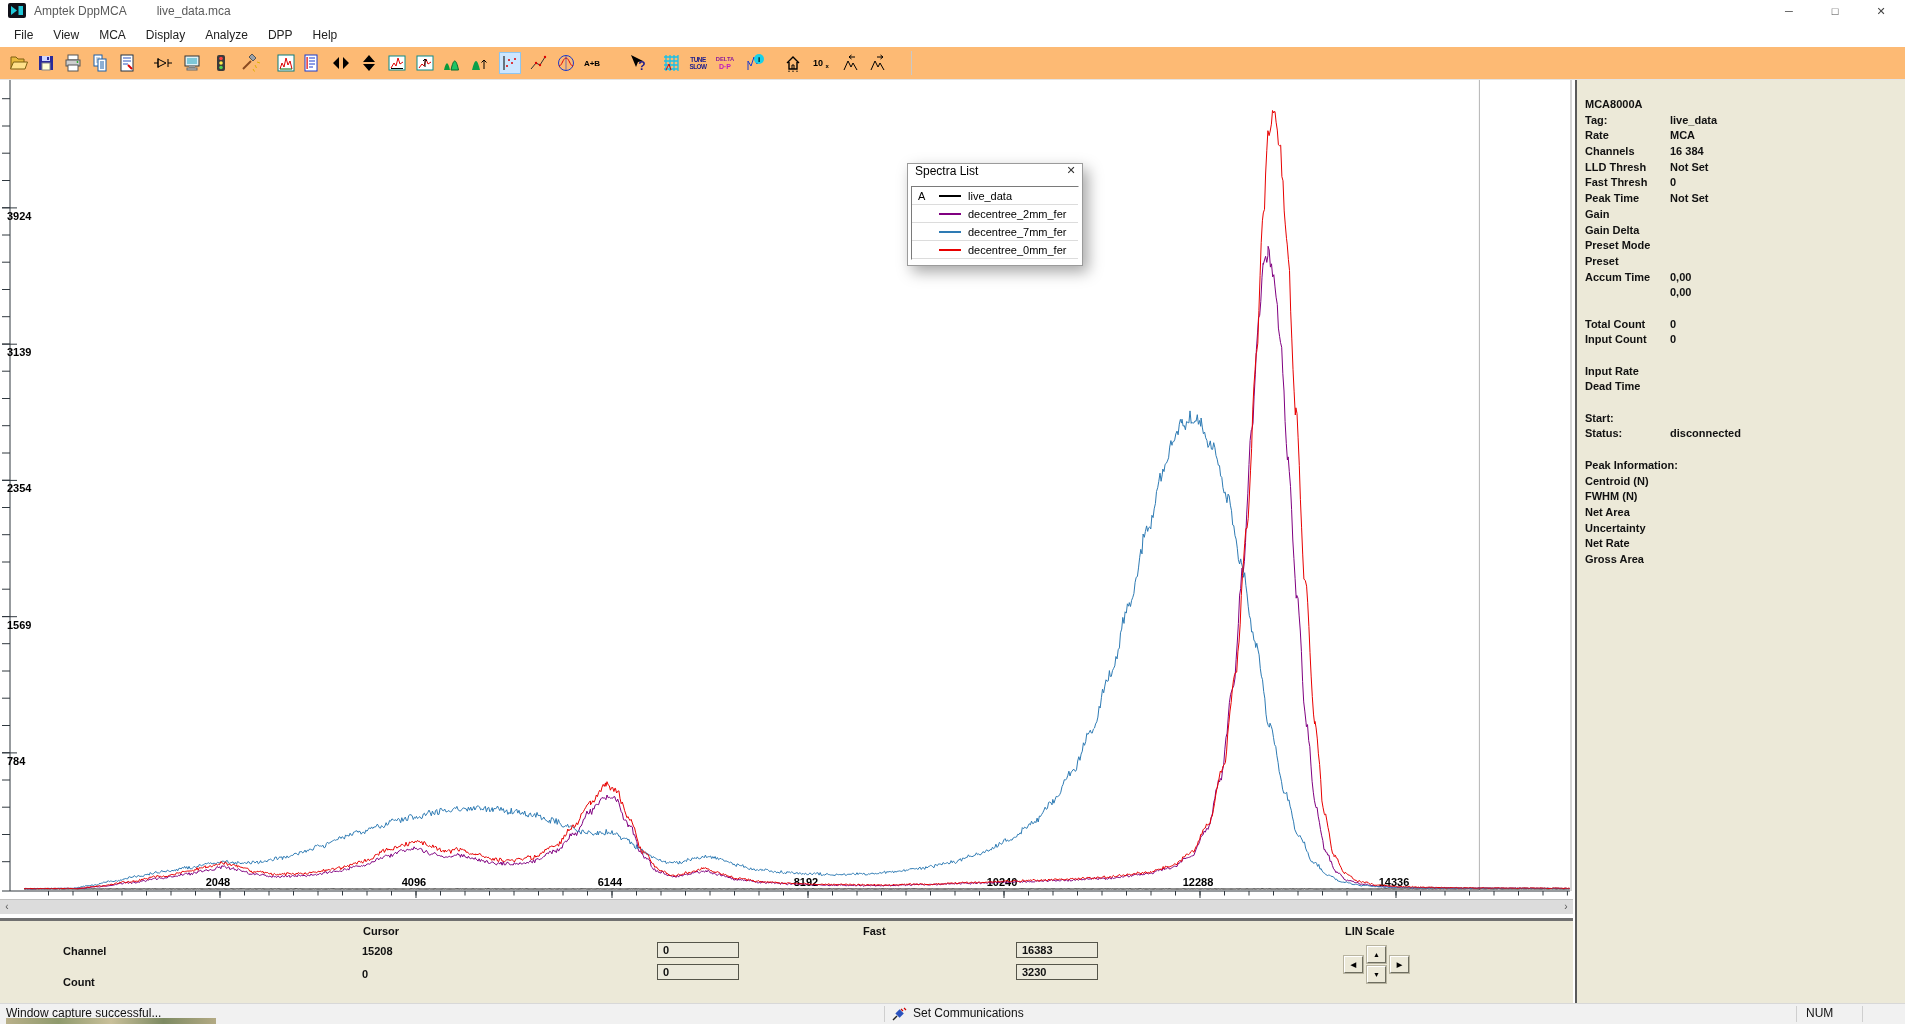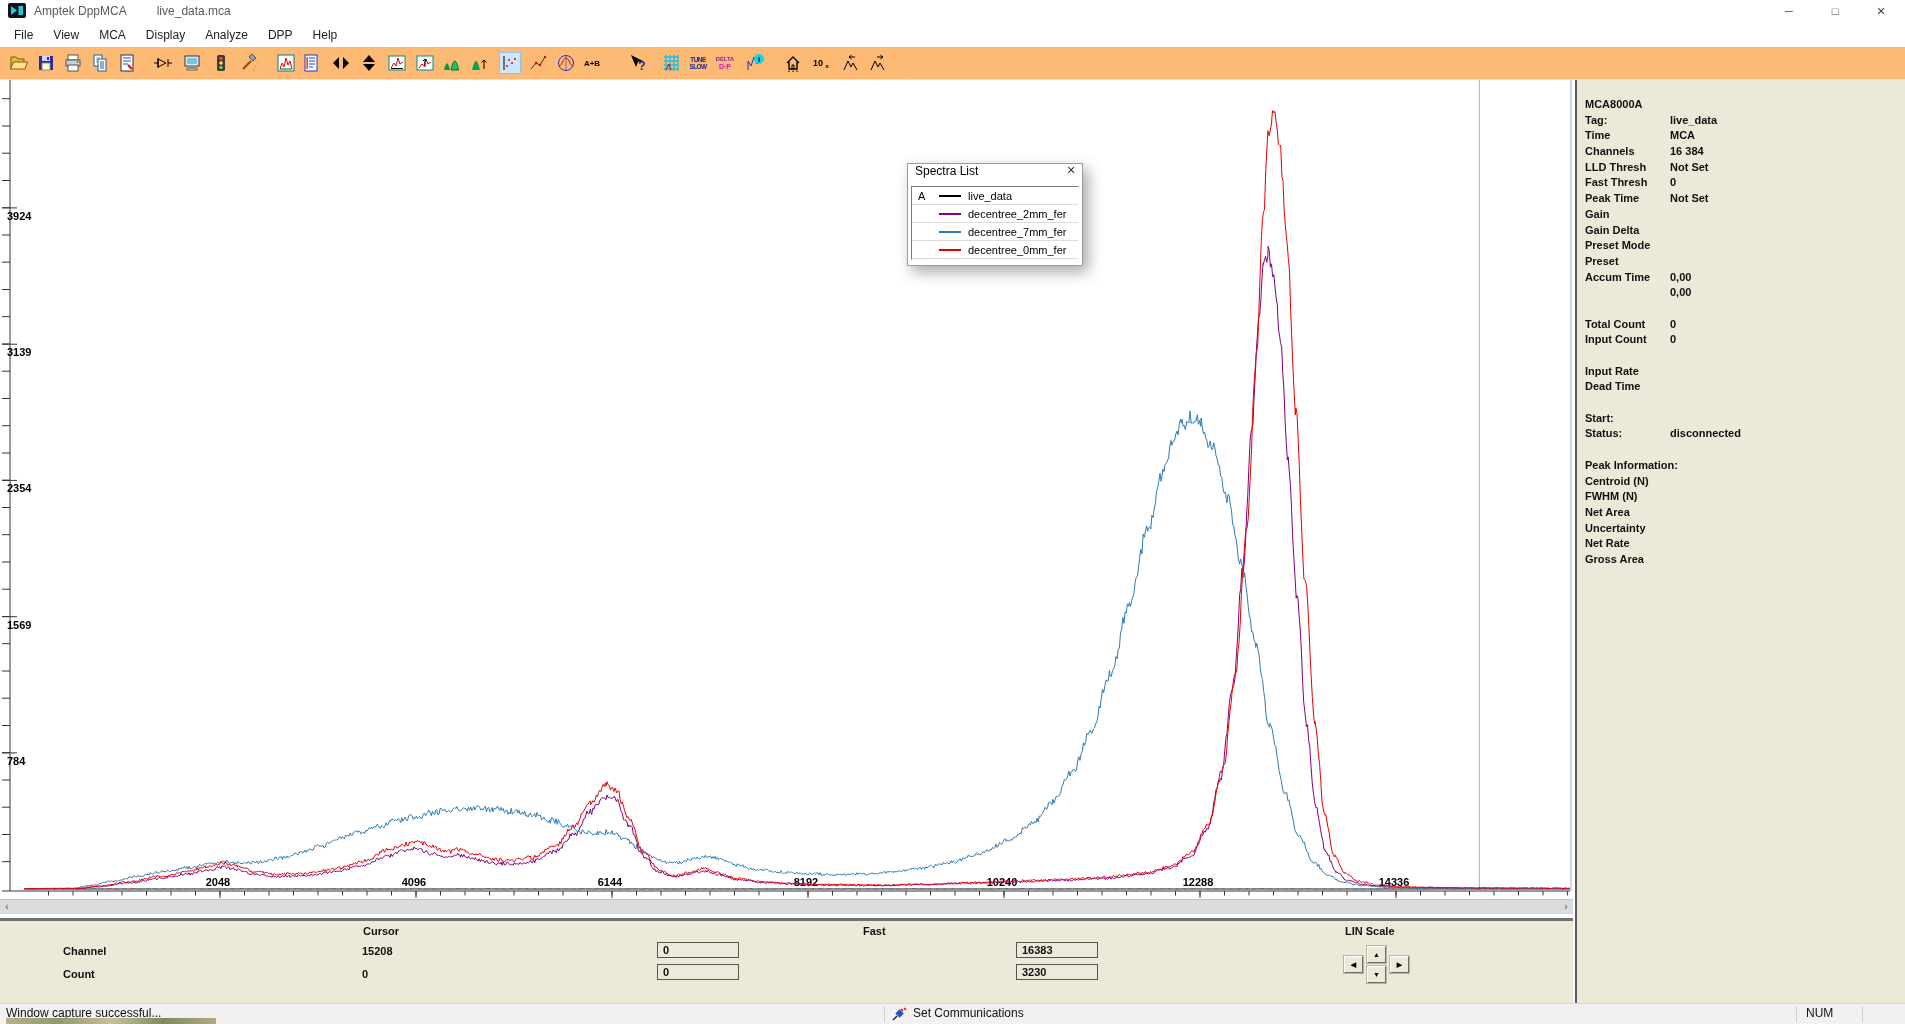--- a/index.html
+++ b/index.html
@@ -492,21 +492,21 @@
             <div class="dlg-line" style="background:#e80000"></div>
           </div>
           <div class="dlg-name">decentree_0mm_fer</div>
         </div>
       </div>
   </div>
 
   <div id="right-panel">
       <div class="rp-row"><span class="rp-label">MCA8000A</span><span></span></div>
       <div class="rp-row"><span class="rp-label">Tag:</span><span>live_data</span></div>
-      <div class="rp-row"><span class="rp-label">Time</span><span>MCA</span></div>
+      <div class="rp-row"><span class="rp-label">Rate</span><span>MCA</span></div>
       <div class="rp-row"><span class="rp-label">Channels</span><span>16 384</span></div>
       <div class="rp-row"><span class="rp-label">LLD Thresh</span><span>Not Set</span></div>
       <div class="rp-row"><span class="rp-label">Fast Thresh</span><span>0</span></div>
       <div class="rp-row"><span class="rp-label">Peak Time</span><span>Not Set</span></div>
       <div class="rp-row"><span class="rp-label">Gain</span><span></span></div>
       <div class="rp-row"><span class="rp-label">Gain Delta</span><span></span></div>
       <div class="rp-row"><span class="rp-label">Preset Mode</span><span></span></div>
       <div class="rp-row"><span class="rp-label">Preset</span><span></span></div>
       <div class="rp-row"><span class="rp-label">Accum Time</span><span>0,00</span></div>
       <div class="rp-row"><span class="rp-label"></span><span>0,00</span></div>
@@ -527,21 +527,21 @@
       <div class="rp-row"><span class="rp-label">Uncertainty</span><span></span></div>
       <div class="rp-row"><span class="rp-label">Net Rate</span><span></span></div>
       <div class="rp-row"><span class="rp-label">Gross Area</span><span></span></div>
     </div>
 
   <div id="bottom-panel">
     <div class="bp-abs" style="left:363px; top:4px;">Cursor</div>
     <div class="bp-abs" style="left:863px; top:4px;">Fast</div>
     <div class="bp-abs" style="left:1345px; top:4px;">LIN Scale</div>
     <div class="bp-abs" style="left:63px; top:24px;">Channel</div>
-    <div class="bp-abs" style="left:63px; top:47px;">Count</div>
+    <div class="bp-abs" style="left:63px; top:55px;">Count</div>
     <div class="bp-abs" style="left:362px; top:24px;">15208</div>
     <div class="bp-abs" style="left:362px; top:47px;">0</div>
     <div class="bp-input" style="left:657px; top:21px;">0</div>
     <div class="bp-input" style="left:657px; top:43px;">0</div>
     <div class="bp-input" style="left:1016px; top:21px;">16383</div>
     <div class="bp-input" style="left:1016px; top:43px;">3230</div>
     <div class="scale-btn" style="left:1367px; top:25px;">▲</div>
     <div class="scale-btn" style="left:1367px; top:45px;">▼</div>
     <div class="scale-btn" style="left:1344px; top:35px;">◀</div>
     <div class="scale-btn" style="left:1390px; top:35px;">▶</div>

